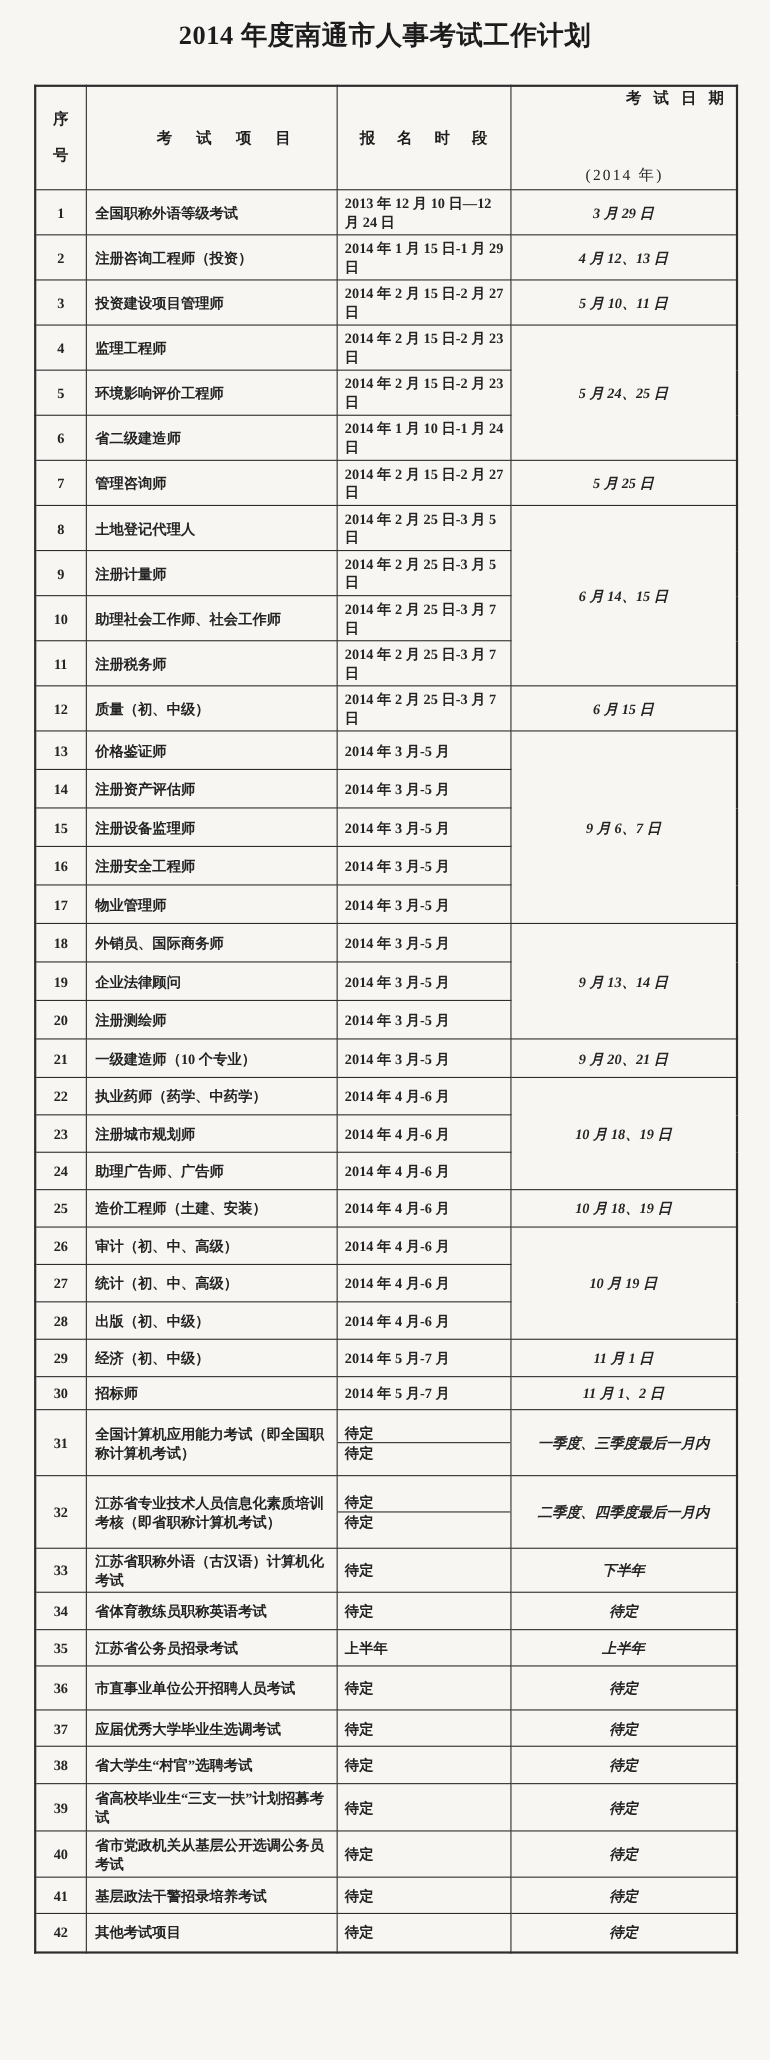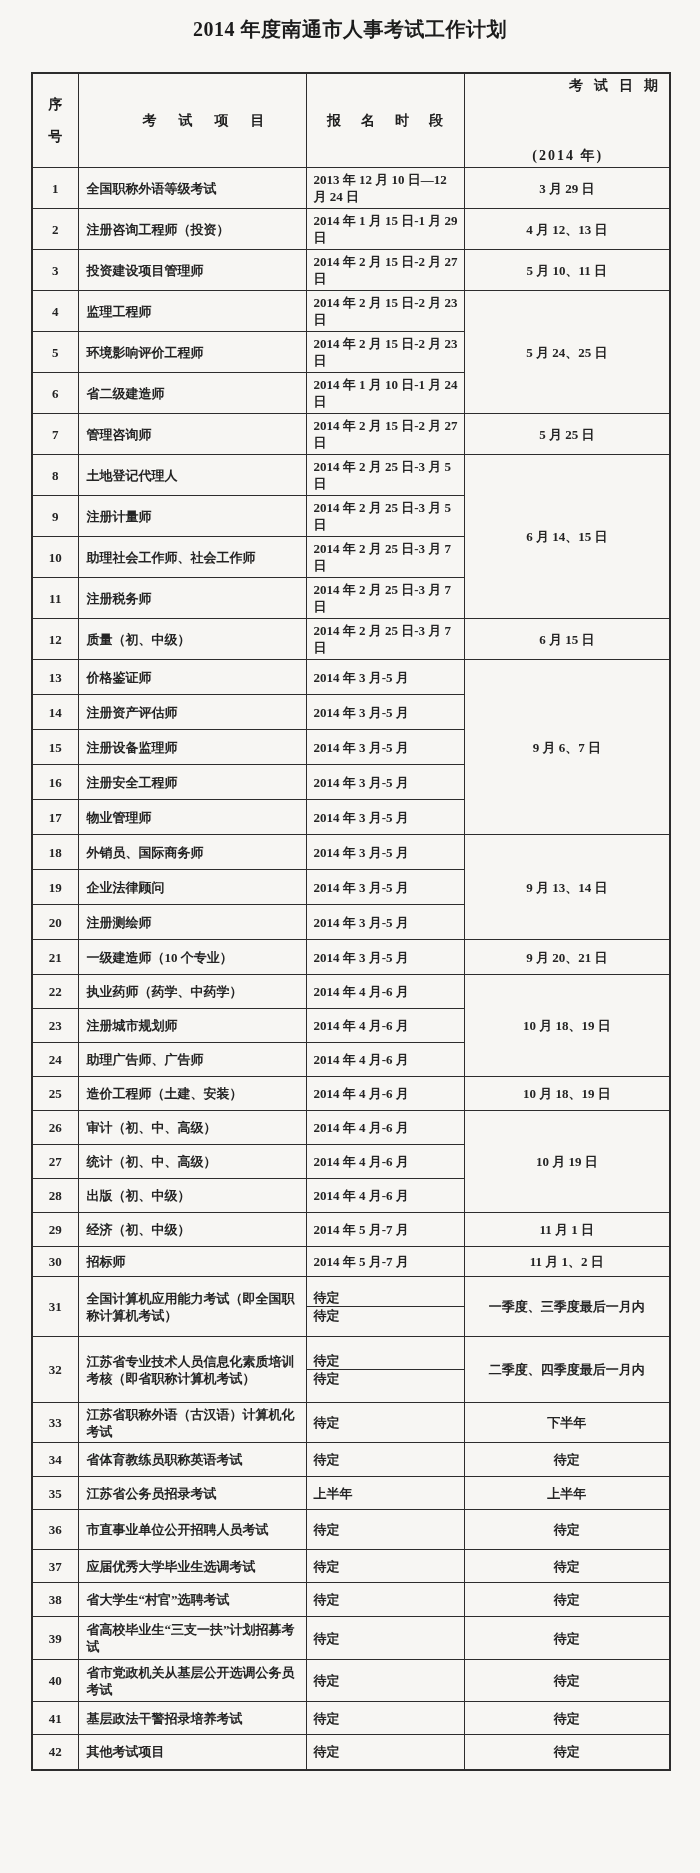--- a/index.html
+++ b/index.html
@@ -10,21 +10,21 @@
     width: 700px;
     height: 1873px;
     background: #f7f6f3;
     color: #232323;
     font-family: "Liberation Serif", "DejaVu Serif", serif;
     overflow: hidden;
   }
   .doc-title {
     padding-top: 16px;
     text-align: center;
-    font-size: 20px;
+    font-size: 24px;
     font-weight: bold;
     letter-spacing: 0.5px;
     color: #1c1c1c;
   }
   table.exam-table {
     border-collapse: collapse;
     table-layout: fixed;
     width: 638px;
     margin: 29px 0 0 31px;
     border: 2px solid #2d2d2d;
@@ -40,32 +40,32 @@
     font-weight: bold;
     text-align: center;
     vertical-align: middle;
     color: #1e1e1e;
     padding: 0;
   }
   .th-no div { line-height: 32px; }
   .th-wide { letter-spacing: 22px; text-indent: 22px; padding-left: 23px; }
   .th-mid  { letter-spacing: 20px; text-indent: 20px; }
   .th-date-l1 { letter-spacing: 11px; text-indent: 11px; line-height: 24px; text-align: right; }
-  .th-date-l2 { letter-spacing: 2px; text-indent: 2px; line-height: 22px; font-weight: bold; margin-top: 47px; }
+  .th-date-l2 { letter-spacing: 2px; text-indent: 2px; line-height: 22px; font-weight: normal; margin-top: 47px; }
   .exam-table td {
     font-size: 13px;
     font-weight: 600;
     line-height: 17px;
     vertical-align: middle;
     color: #242424;
   }
   .cell-no   { text-align: center; }
   .cell-project { text-align: left; padding: 2px 4px 2px 8px; }
   .cell-reg  { text-align: left; padding: 2px 4px 2px 7px; }
-  .cell-date { text-align: center; padding: 2px 3px; }
+  .cell-date { text-align: center; padding: 2px 3px; font-style: italic; }
   td.reg-split { padding: 0; }
   .reg-split .sub {
     box-sizing: border-box;
     height: 50%;
     display: flex;
     align-items: center;
     padding-left: 7px;
   }
   .reg-split .sub + .sub { border-top: 1px solid #2d2d2d; }
   .notes {

